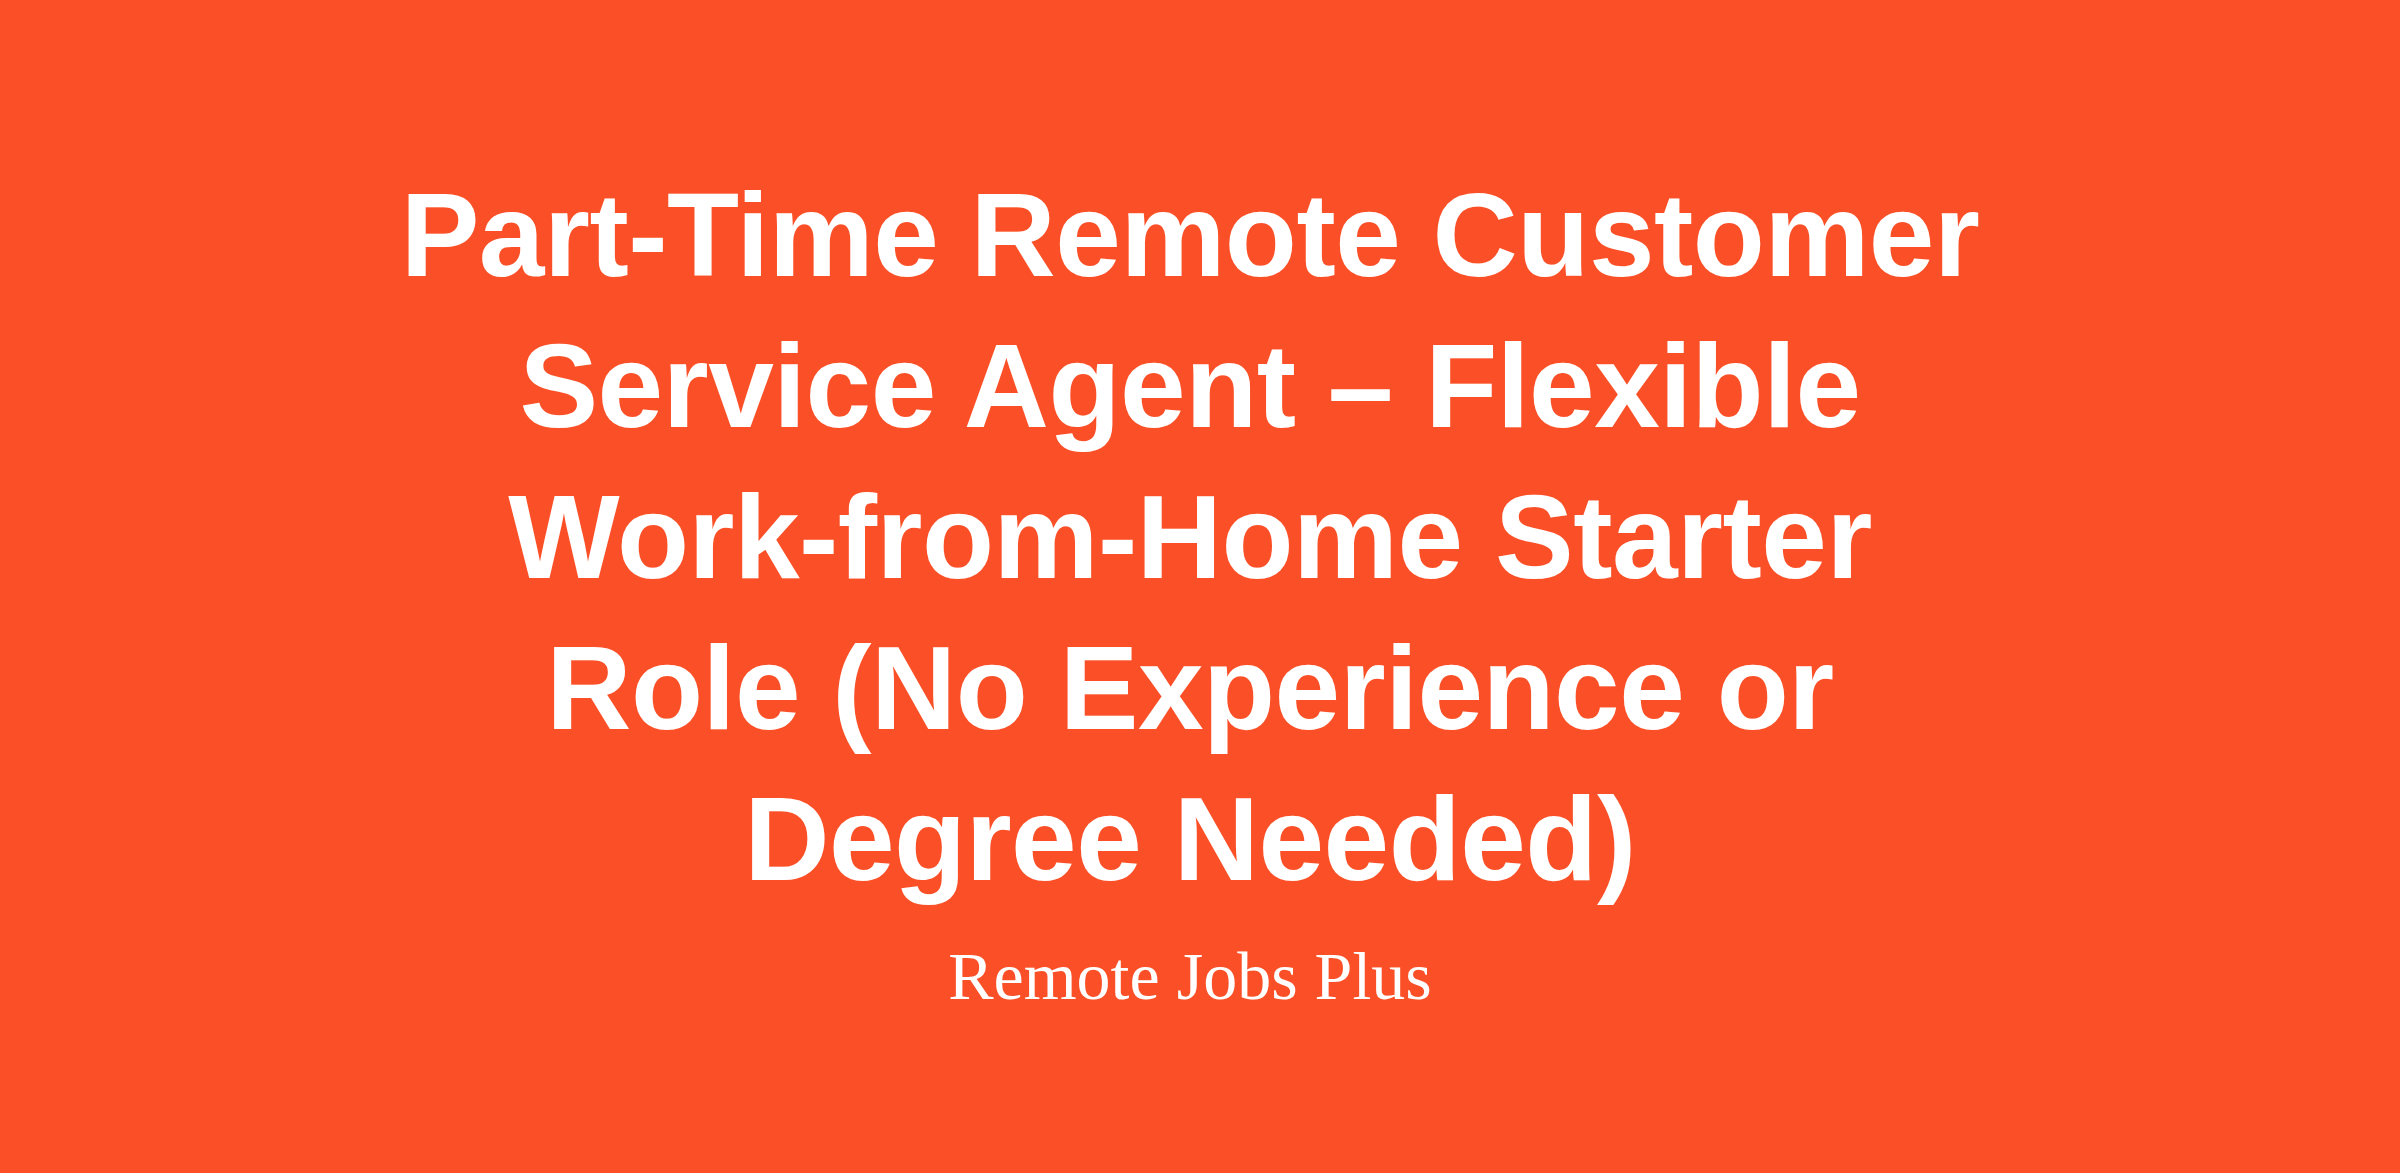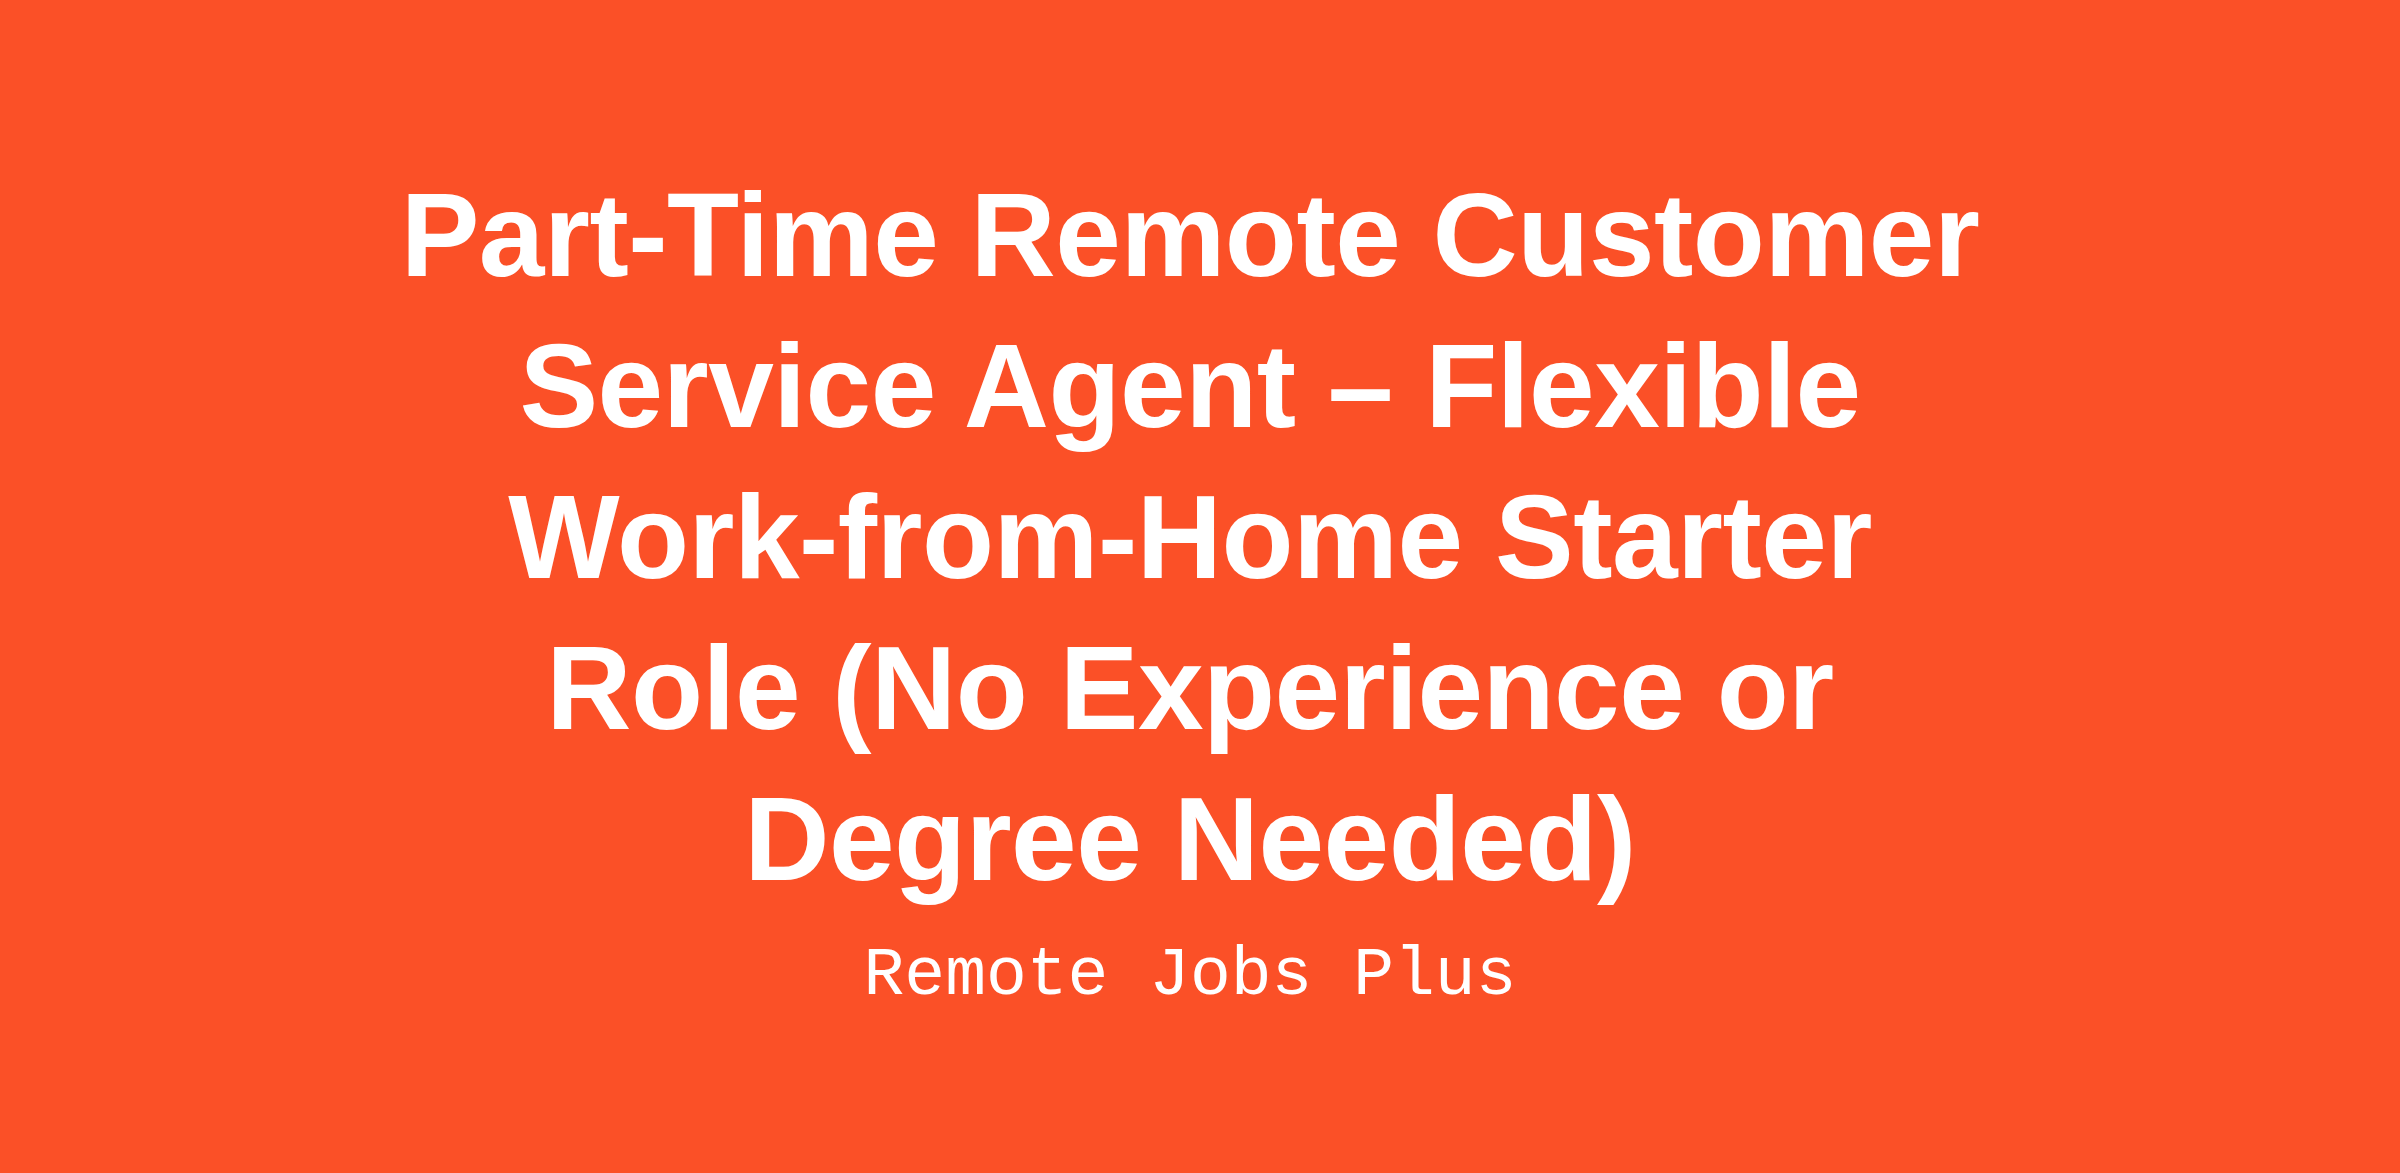--- a/index.html
+++ b/index.html
@@ -50,21 +50,21 @@
     text-align: center;
     width: 1620px;
     word-wrap: break-word;
   }
 
   #site-name {
     margin: 0;
     padding: 0;
     margin-top: 18px;
     color: #FFFFFF;
-    font-family: Liberation Mono, monospace;
+    font-family: Liberation Serif, serif;
     font-size: 68px;
     font-weight: 400;
     line-height: 86px;
     letter-spacing: 0px;
     text-align: center;
   }
 </style>
 </head>
 <body style="background: rgb(251, 80, 39);">
 

